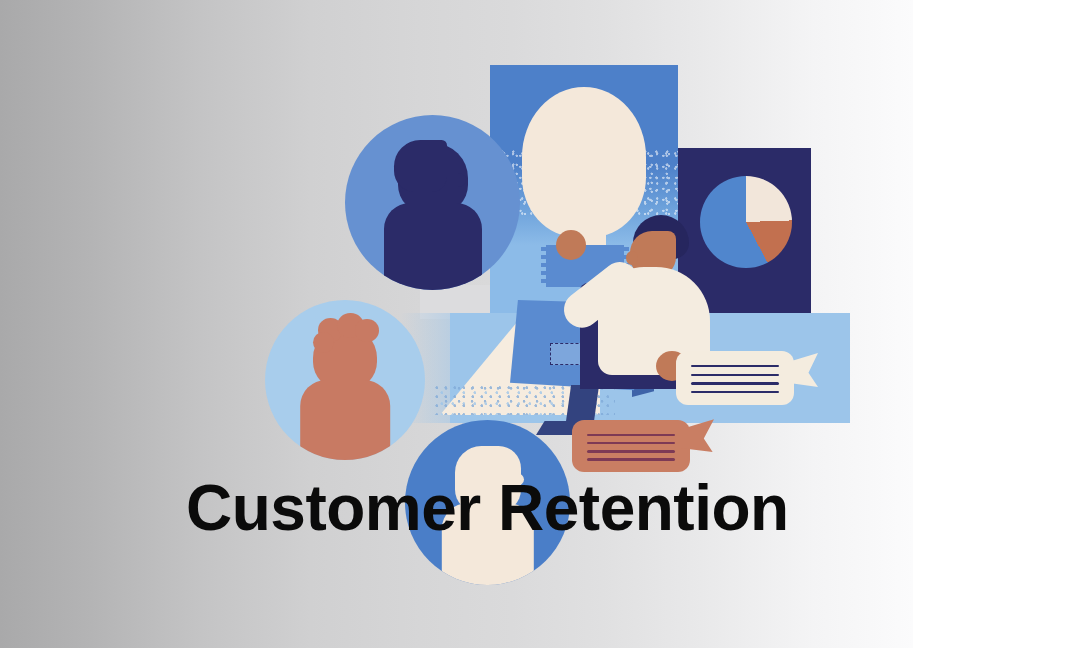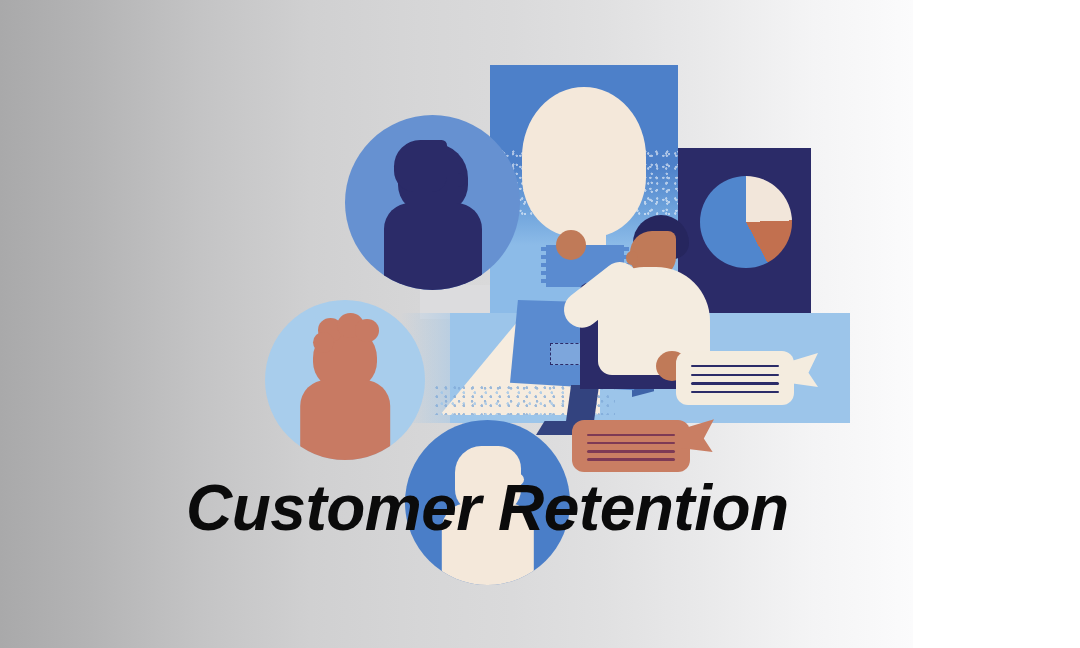--- a/index.html
+++ b/index.html
@@ -18,21 +18,20 @@
         #a9a9aa 0%,
         #b4b4b5 10%,
         #c4c4c5 22%,
         #d0d0d1 34%,
         #d6d6d7 46%,
         #dadadb 56%,
         #e0e0e1 66%,
         #eaeaeb 78%,
         #f4f4f5 89%,
         #fbfbfc 100%);
-    font-style: italic;
   }
 
   .layer { position: absolute; }
 
   
   #artwork {
     position: absolute;
     left: 250px;
     top: 55px;
     width: 580px;

